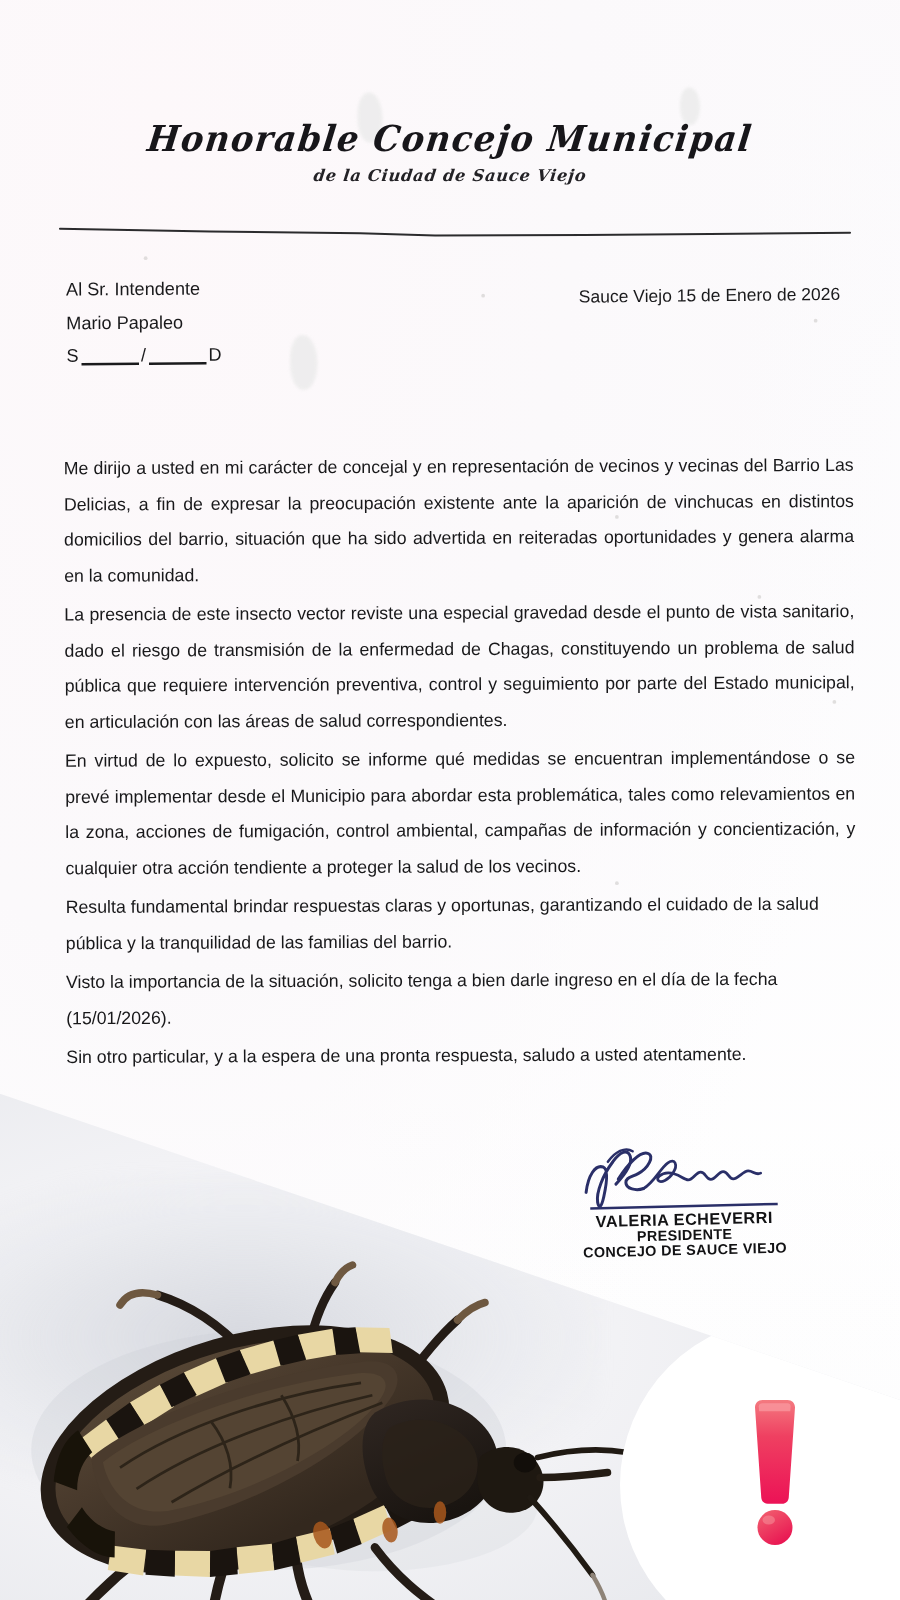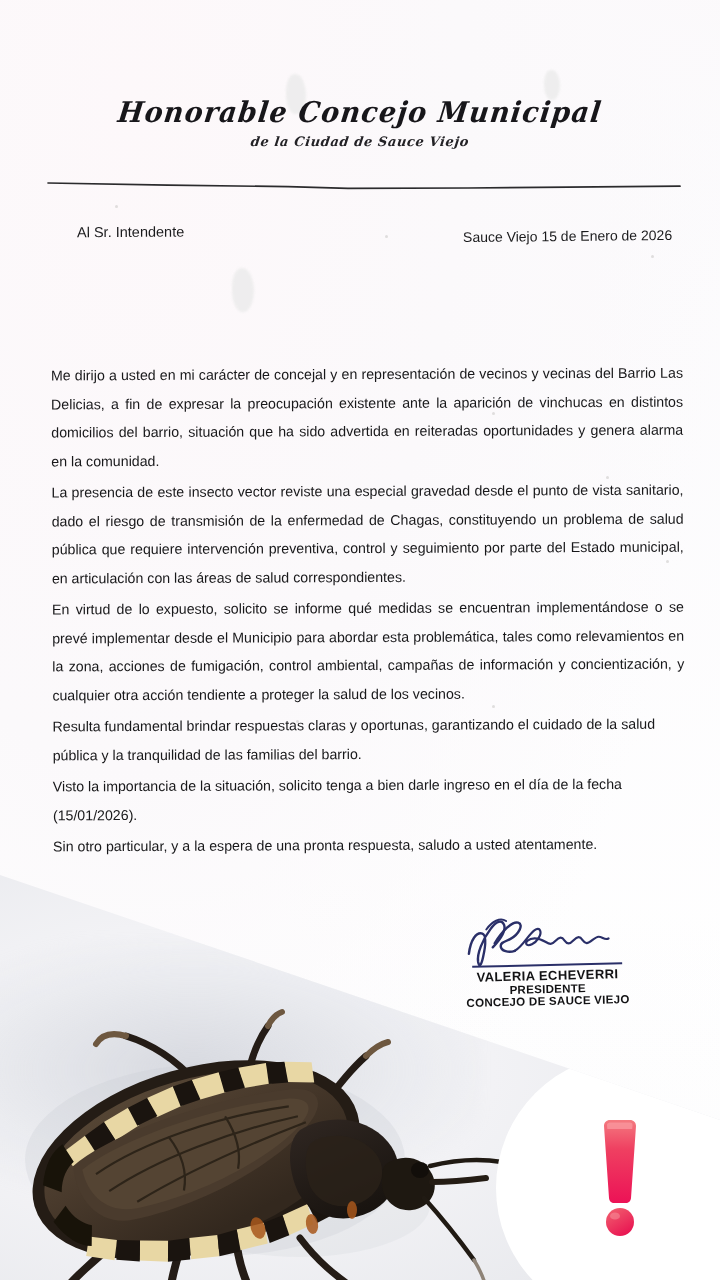--- a/index.html
+++ b/index.html
@@ -81,21 +81,21 @@
   
   .addr {
     position: absolute;
     left: 53px;
     top: 219px;
     font-size: 14.5px;
     color: #1a1a1c;
     line-height: 26.5px;
     transform: rotate(-0.35deg);
   }
-  .addr div { white-space: nowrap; margin-left: 24px; }
+  .addr div { white-space: nowrap; }
   .addr .slot {
     display: inline-block;
     width: 46px;
     border-bottom: 2px solid #1a1a1c;
     vertical-align: -3px;
     margin: 0 2px;
   }
   .datestamp {
     position: absolute;
     right: 48px;
@@ -249,20 +249,24 @@
     <div class="lh-sub">de la Ciudad de Sauce Viejo</div>
     <svg class="lh-rule" viewBox="0 0 632 12" preserveAspectRatio="none">
       <path d="M0,3 L120,5.2 L240,6.6 L300,8.4 L420,8.0 L520,7.2 L632,6.2" stroke="#2b2b2d" stroke-width="1.7" fill="none" stroke-linecap="round"></path>
     </svg>
   </div>
 
   <div class="datestamp">Sauce Viejo 15 de Enero de 2026</div>
 
   <div class="addr">
     <div>Al Sr. Intendente</div>
+    <div>Mario Papaleo</div>
+    <div>
+      <span>S</span><span class="slot"></span><span>/</span><span class="slot"></span><span>D</span>
+    </div>
   </div>
 
   <div class="body-copy">
     <p>Me dirijo a usted en mi carácter de concejal y en representación de vecinos y vecinas del Barrio Las Delicias, a fin de expresar la preocupación existente ante la aparición de vinchucas en distintos domicilios del barrio, situación que ha sido advertida en reiteradas oportunidades y genera alarma en la comunidad.</p>
     <p>La presencia de este insecto vector reviste una especial gravedad desde el punto de vista sanitario, dado el riesgo de transmisión de la enfermedad de Chagas, constituyendo un problema de salud pública que requiere intervención preventiva, control y seguimiento por parte del Estado municipal, en articulación con las áreas de salud correspondientes.</p>
     <p>En virtud de lo expuesto, solicito se informe qué medidas se encuentran implementándose o se prevé implementar desde el Municipio para abordar esta problemática, tales como relevamientos en la zona, acciones de fumigación, control ambiental, campañas de información y concientización, y cualquier otra acción tendiente a proteger la salud de los vecinos.</p>
     <p class="noj">Resulta fundamental brindar respuestas claras y oportunas, garantizando el cuidado de la salud pública y la tranquilidad de las familias del barrio.</p>
     <p class="noj"> Visto la importancia de la situación, solicito tenga a bien darle ingreso en el día de la fecha (15/01/2026).</p>
     <p class="noj">Sin otro particular, y a la espera de una pronta respuesta, saludo a usted atentamente.</p>
   </div>

